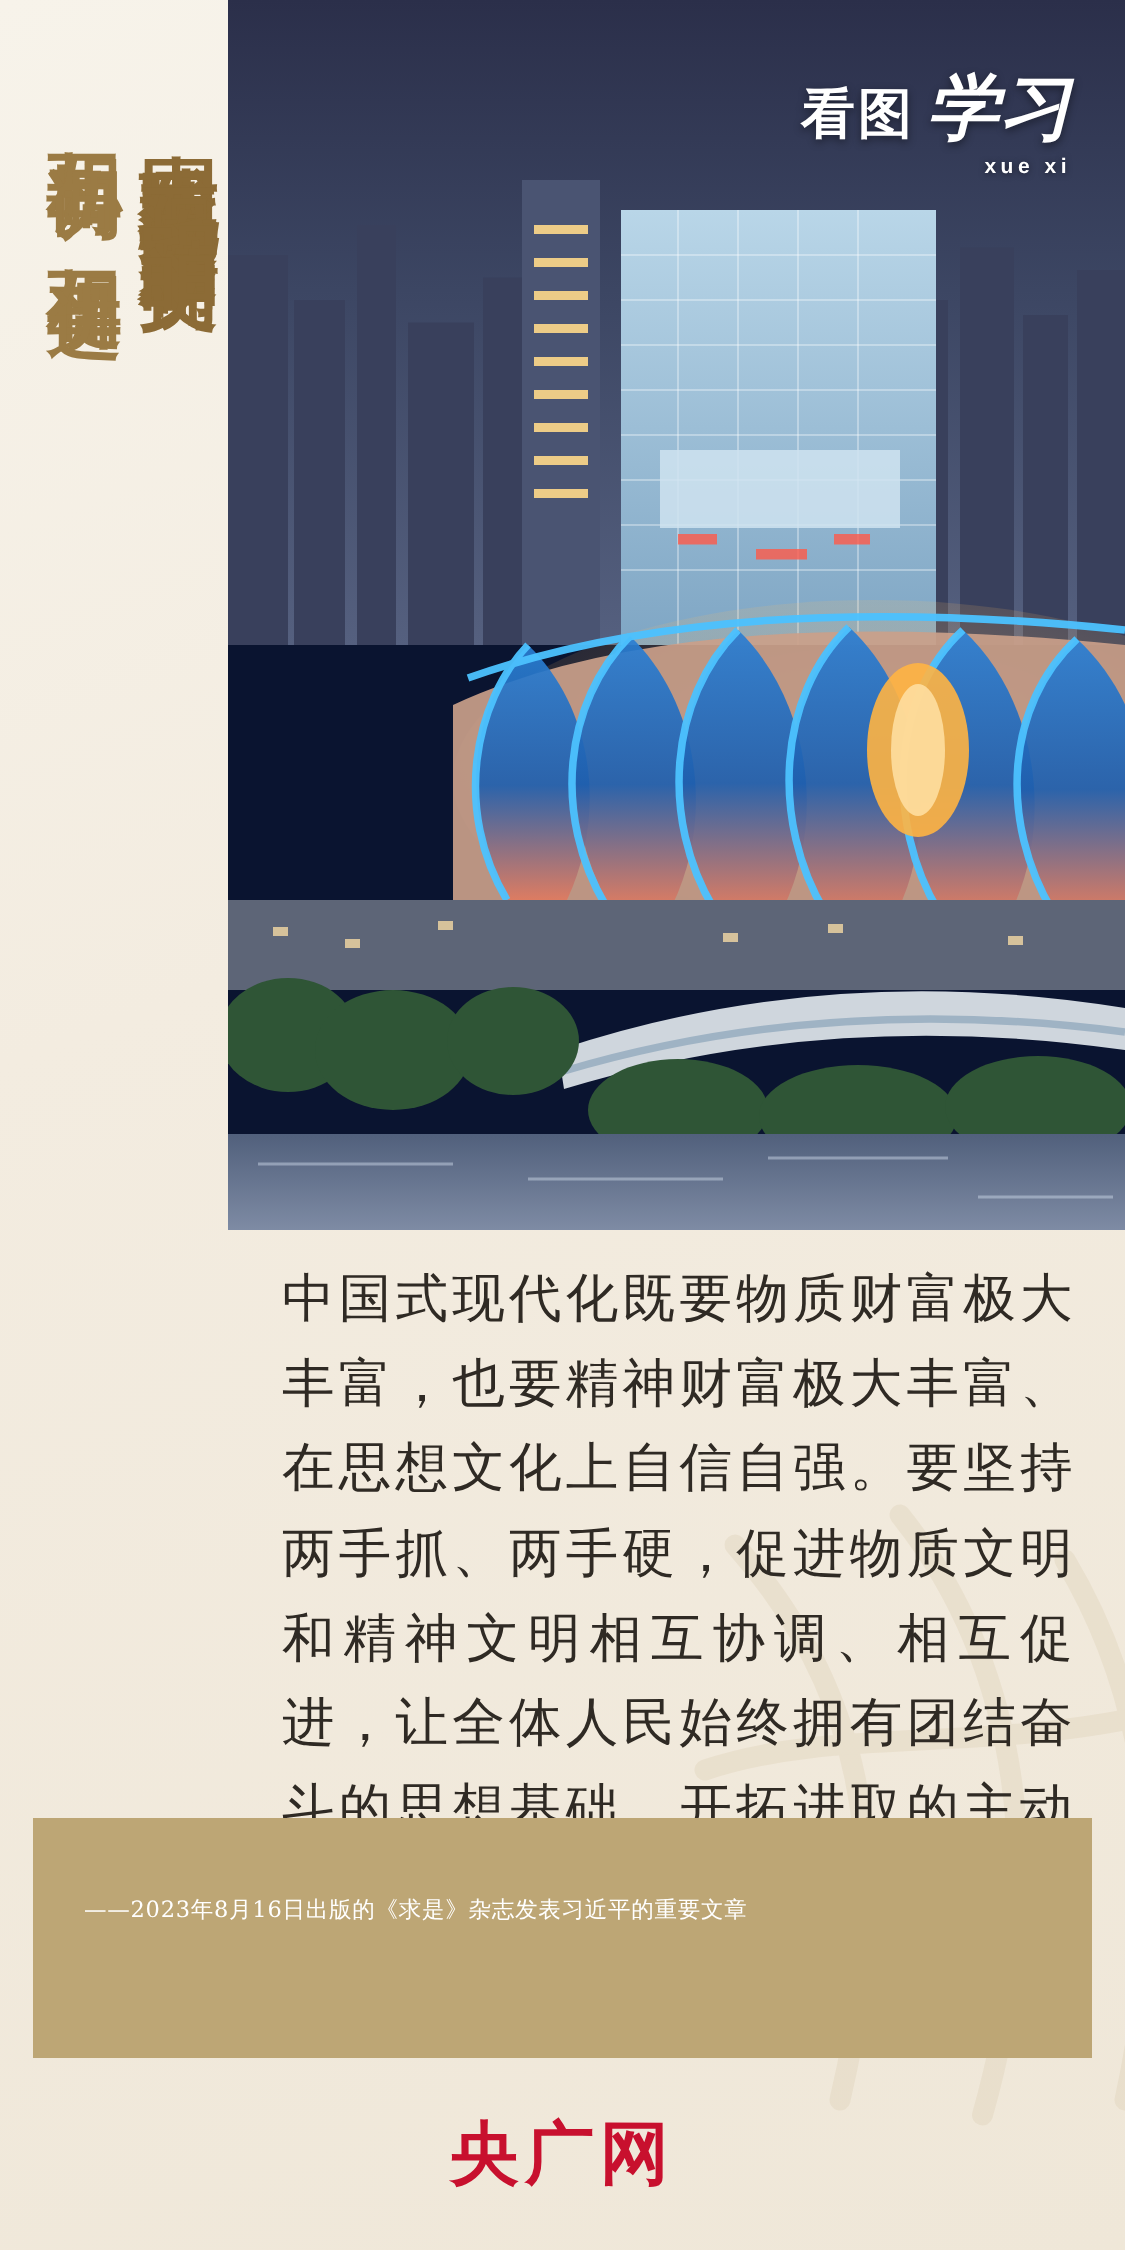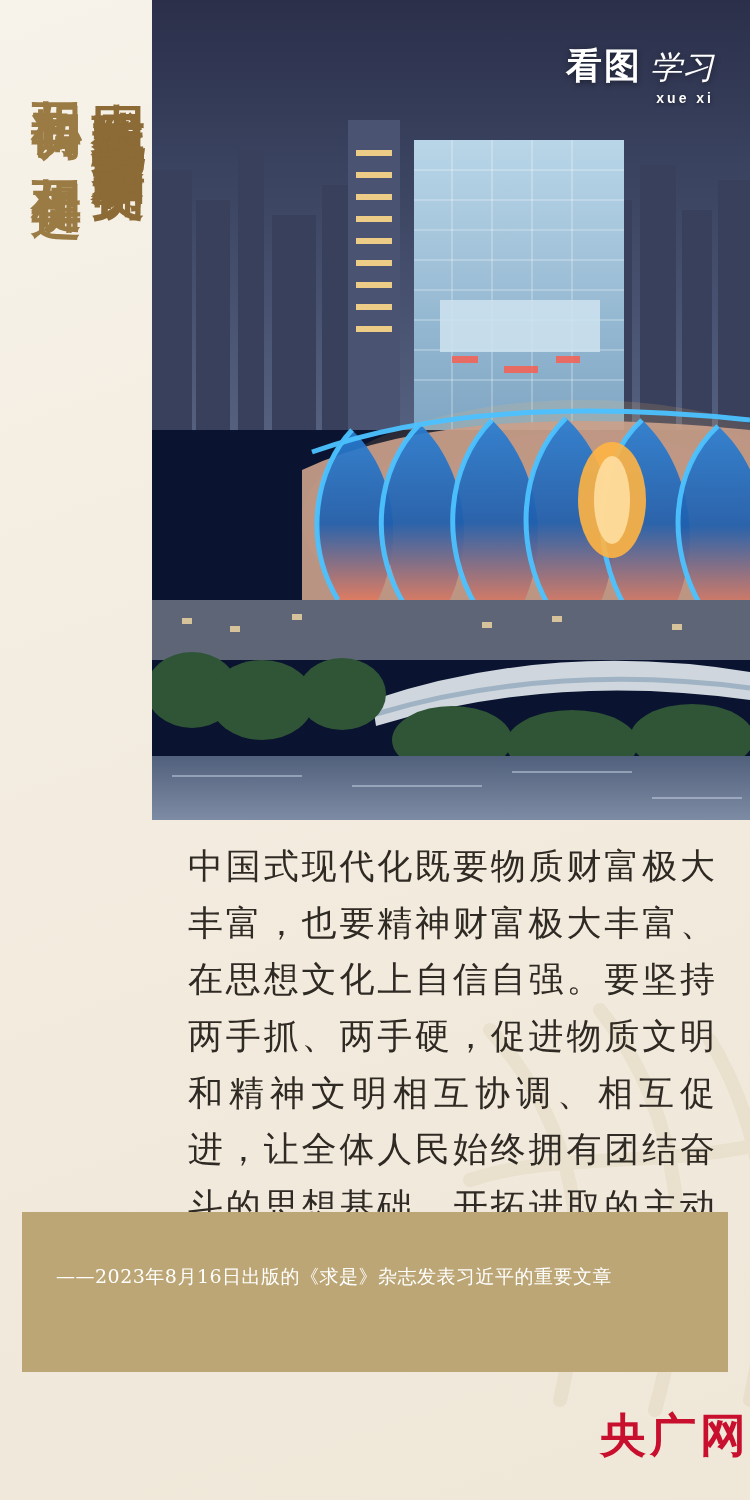--- a/index.html
+++ b/index.html
@@ -95,22 +95,22 @@
     font-weight: 700;
     font-size: 36px;
     letter-spacing: 2px;
     line-height: 1;
     display: inline-block;
     text-shadow: 0 2px 6px rgba(0,0,0,.45);
   }
   .brand .script {
     font-family: "DejaVu Serif", serif;
     font-style: italic;
-    font-weight: 400;
-    font-size: 32px;
+    font-weight: 700;
+    font-size: 48px;
     line-height: 1;
     margin-left: 8px;
     display: inline-block;
     text-shadow: 0 2px 6px rgba(0,0,0,.45);
   }
   .brand .pinyin {
     display: block;
     margin-top: 6px;
     font-size: 14px;
     letter-spacing: 3px;
@@ -139,32 +139,32 @@
     top: 1212px;
     width: 706px;
     height: 160px;
     background: #bda675;
     box-sizing: border-box;
     padding: 48px 42px 0 34px;
   }
   .source-text {
     font-family: "DejaVu Serif", serif;
     color: #ffffff;
-    font-size: 19px;
+    font-size: 15px;
     line-height: 1.75;
     letter-spacing: 0.5px;
   }
 
   
   .footer {
     position: absolute;
     left: 0;
     top: 1405px;
     width: 750px;
-    text-align: right;
+    text-align: center;
     text-decoration: underline;
   }
   .logo {
     display: inline-block;
     font-family: "DejaVu Sans", sans-serif;
     font-weight: 700;
     font-size: 46px;
     letter-spacing: 4px;
     color: #c8102e;
   }

